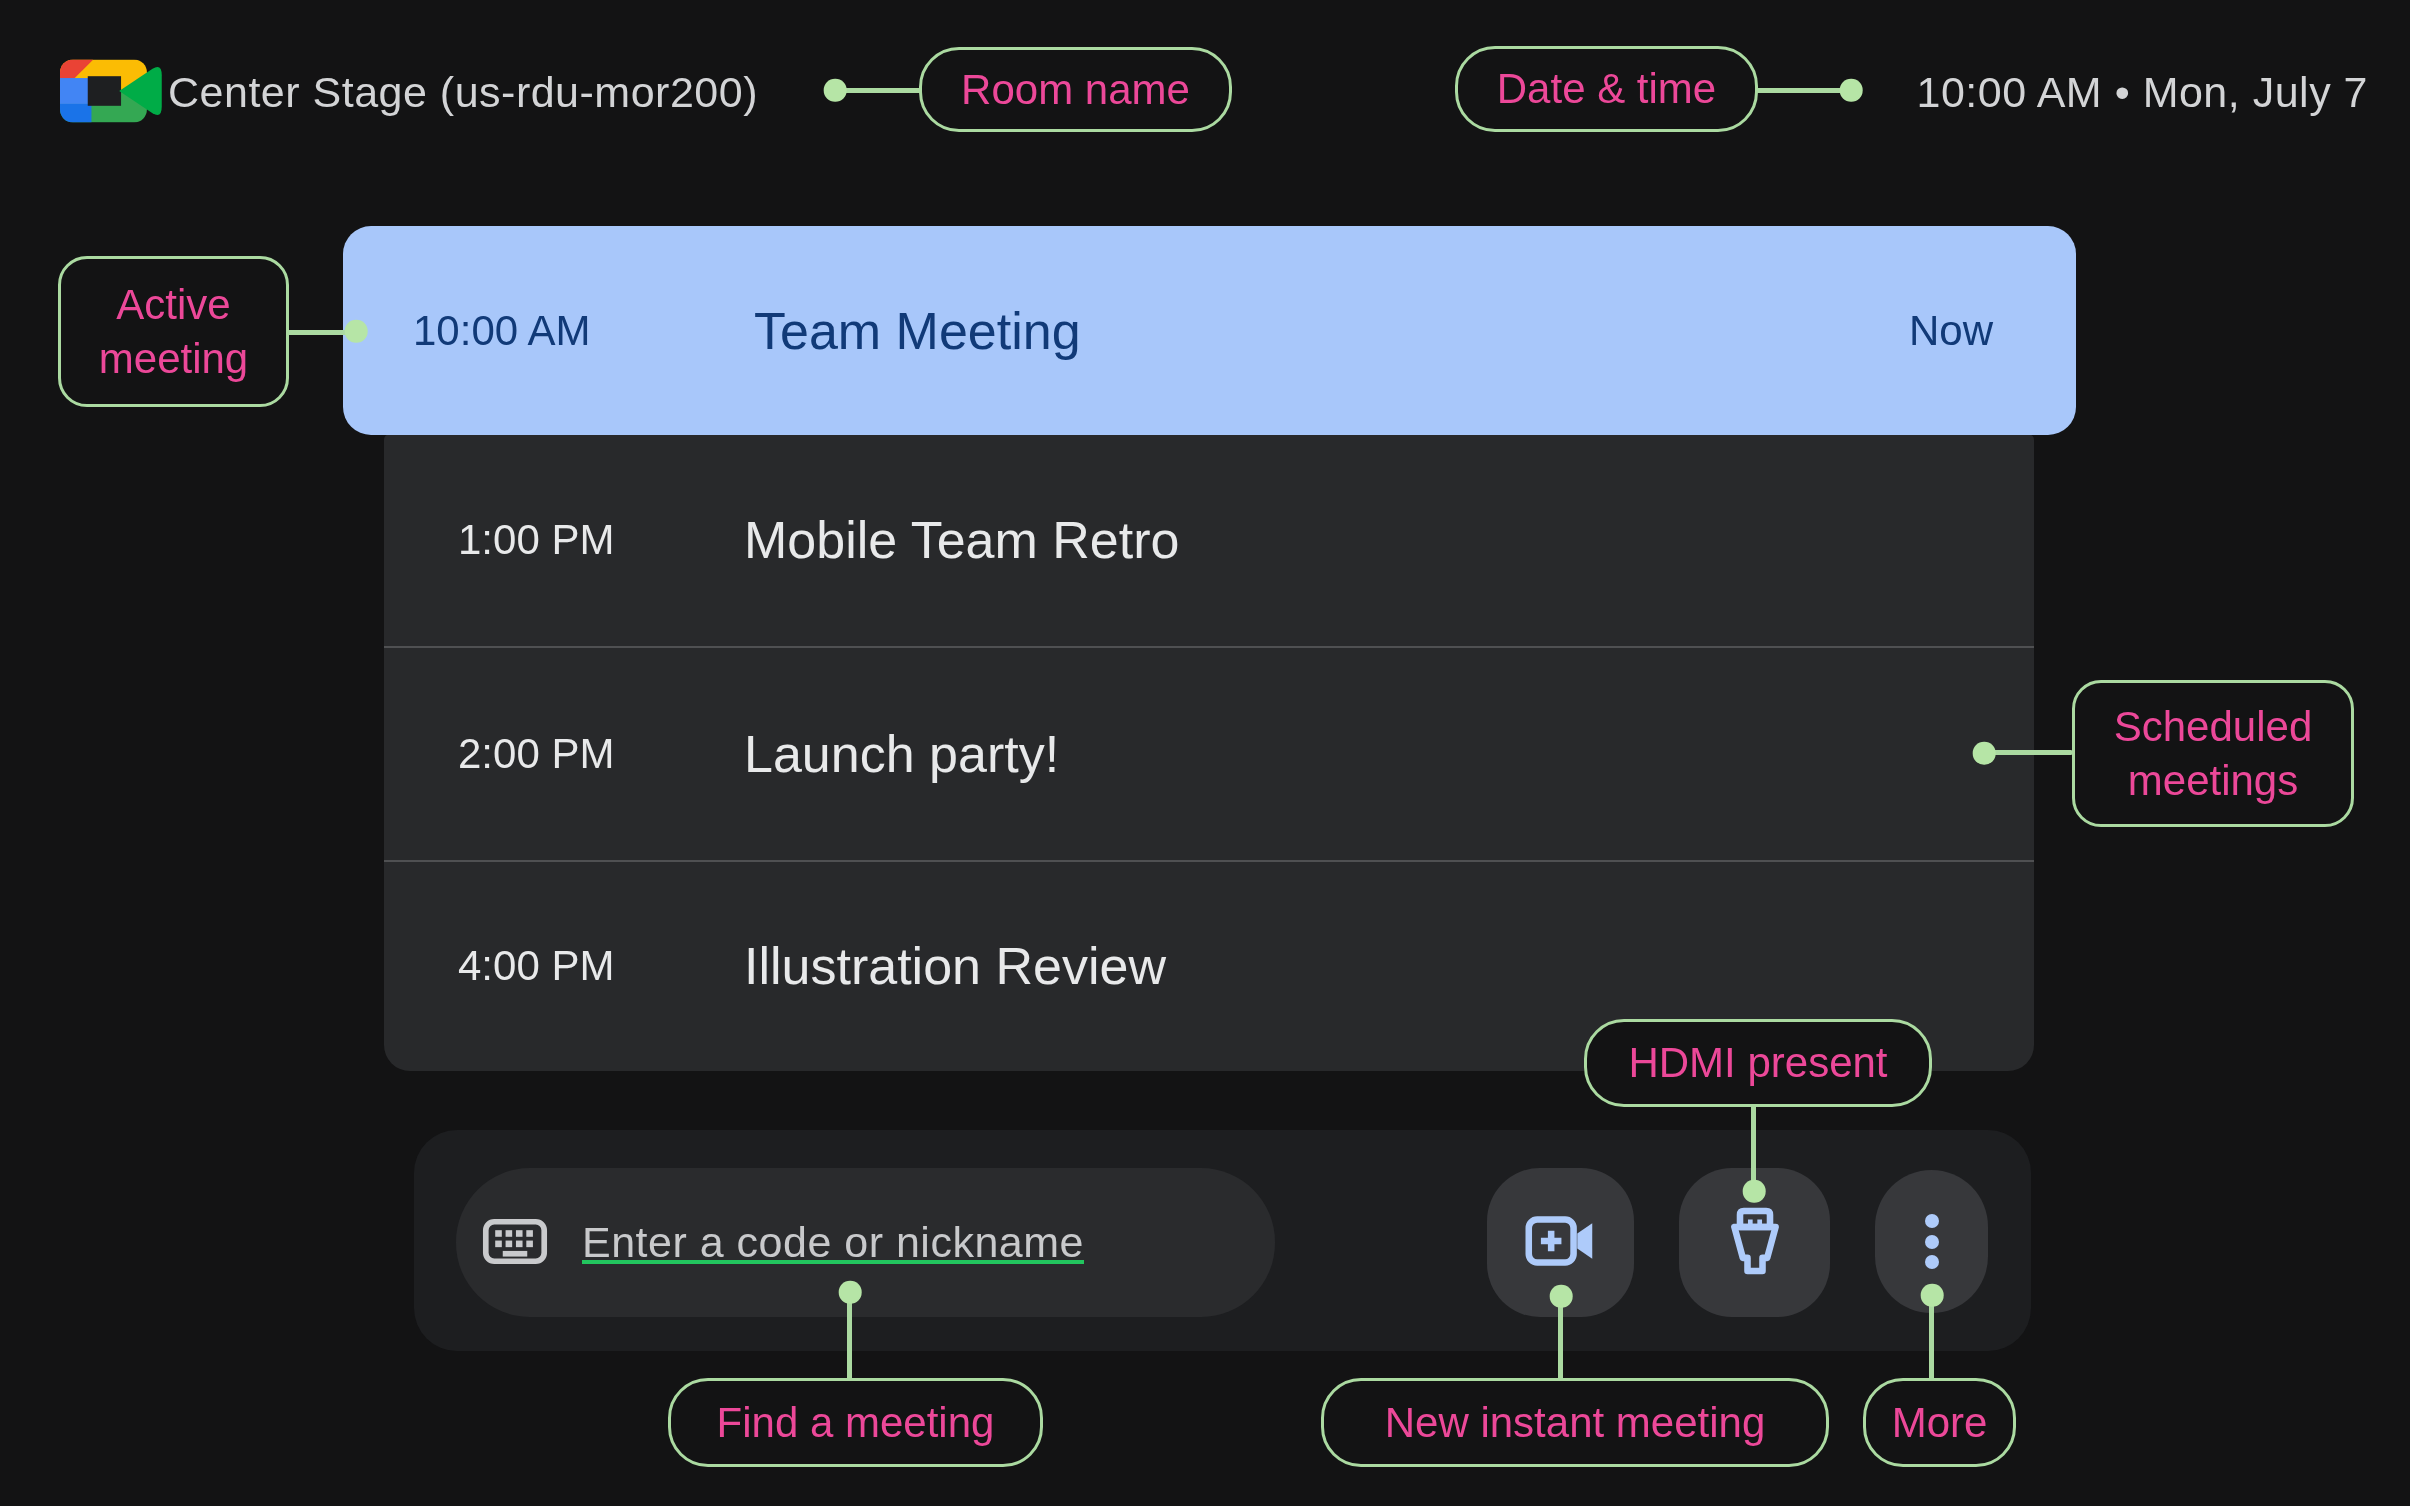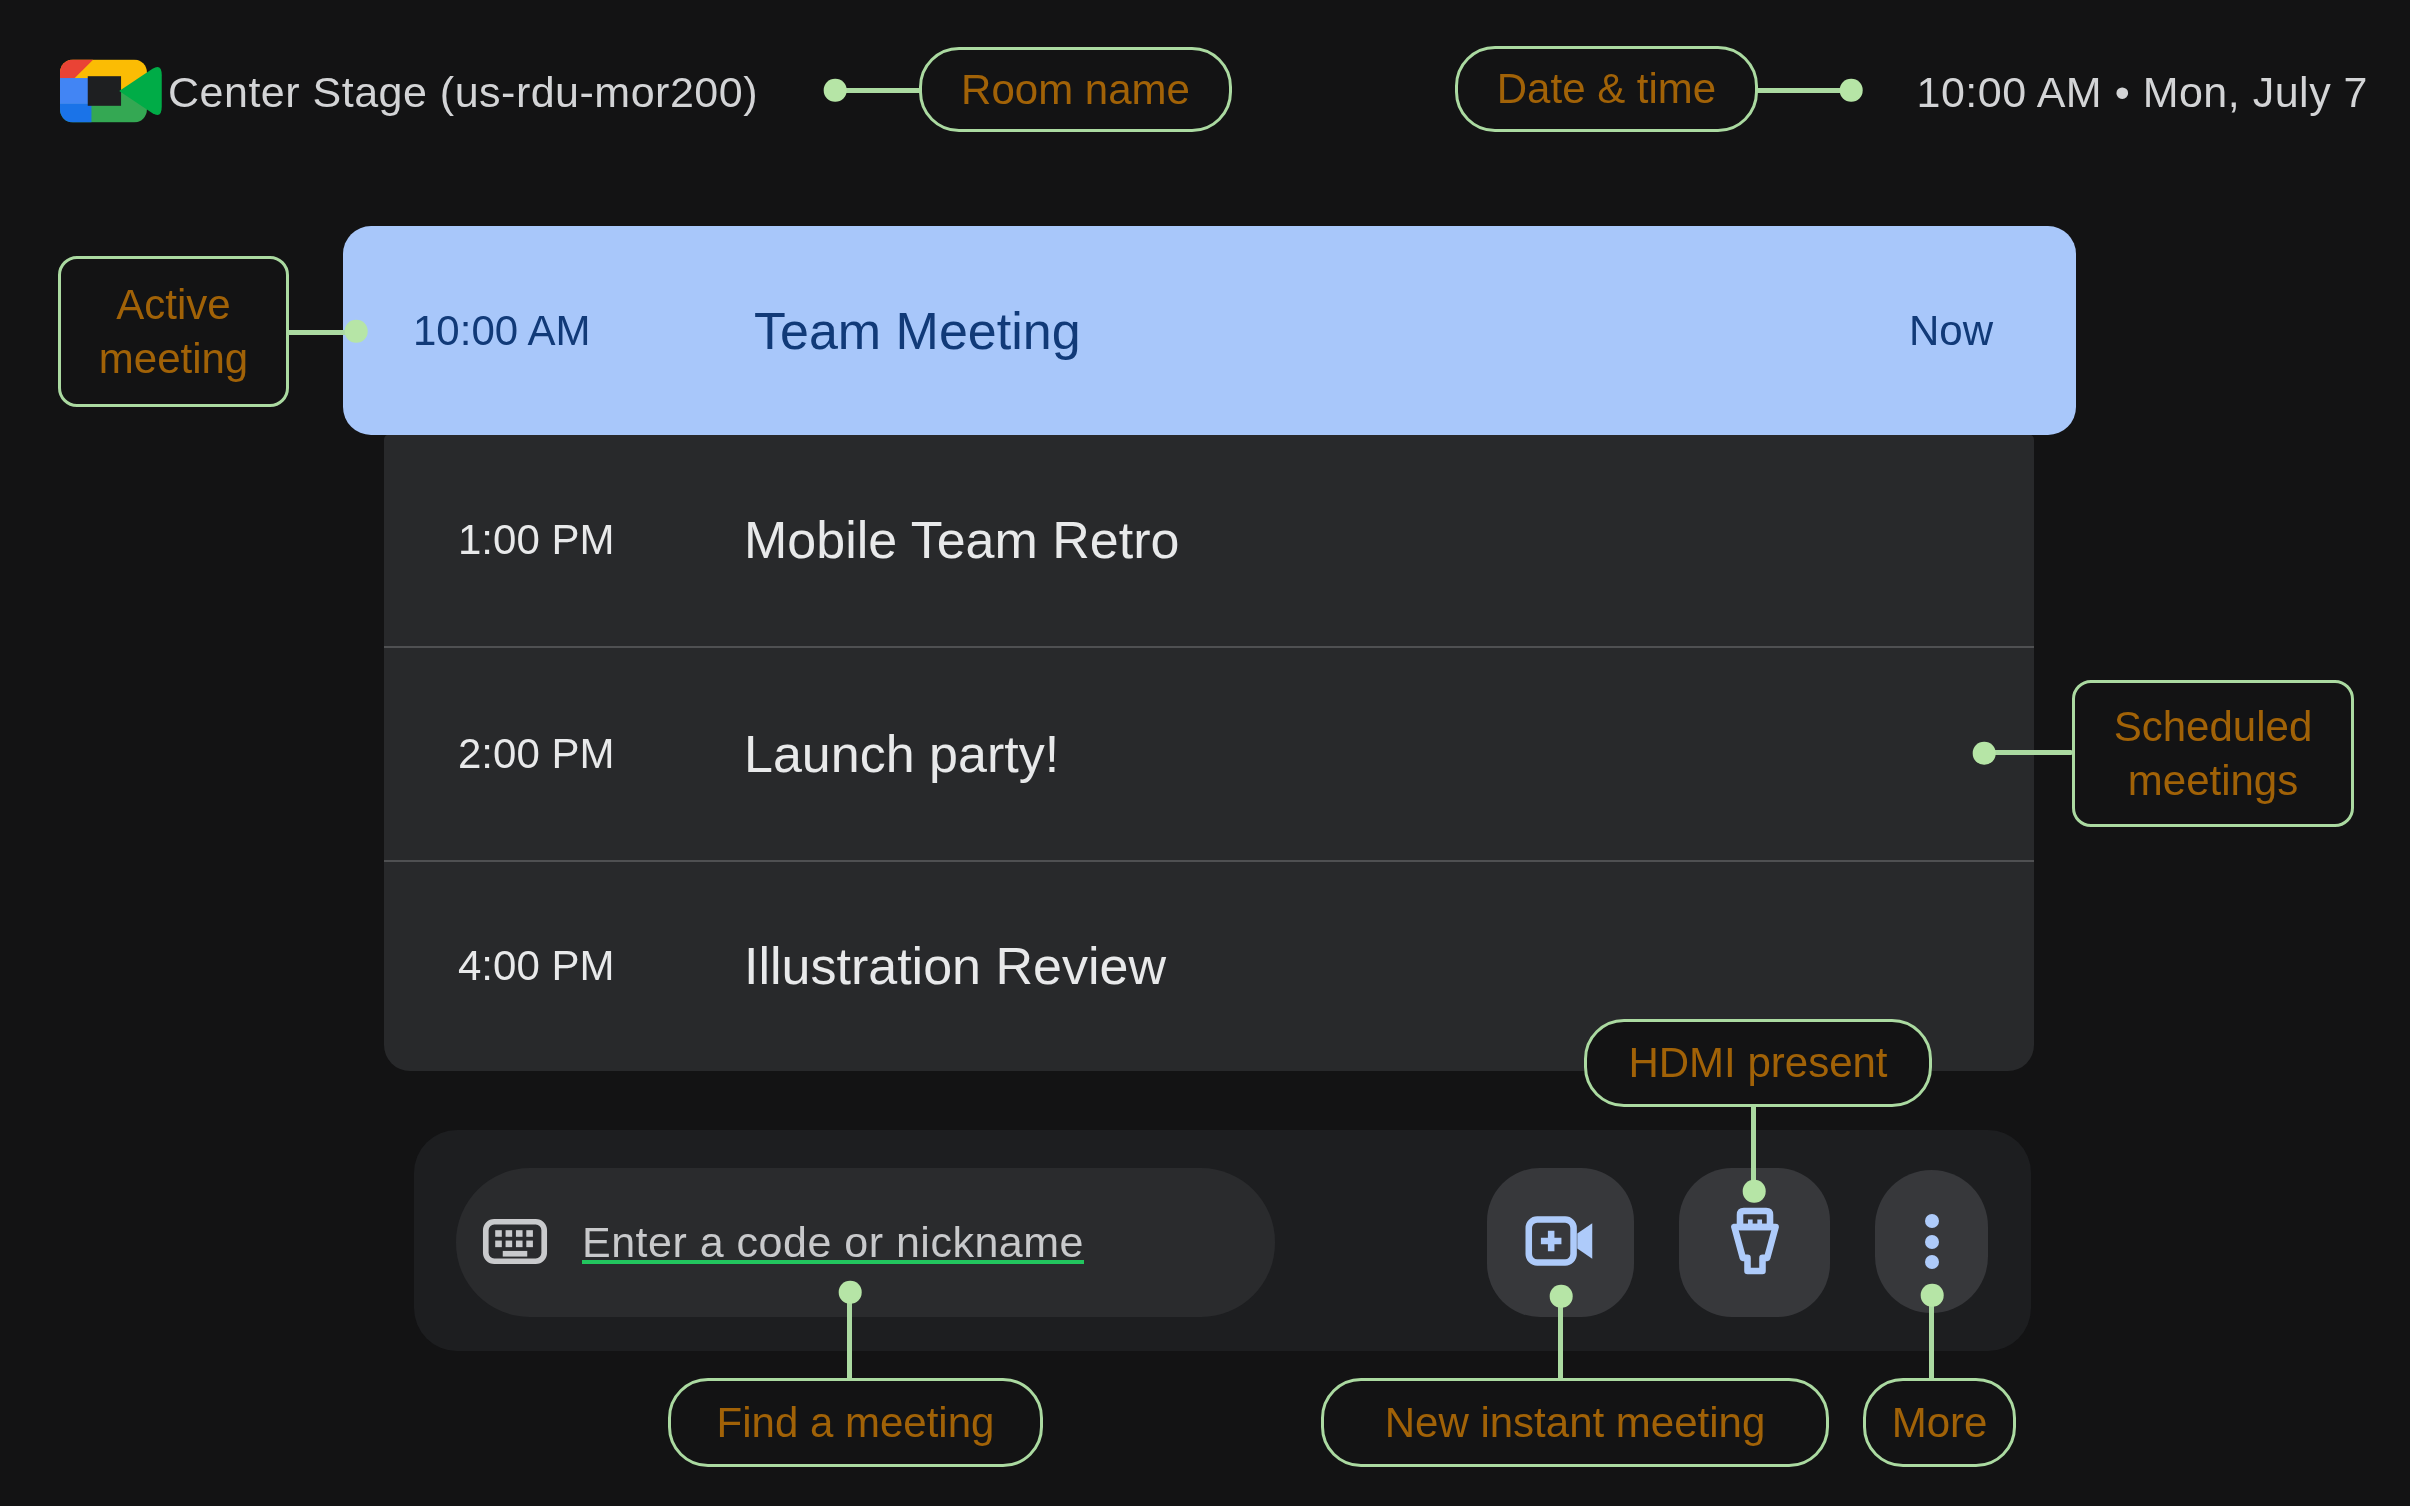--- a/index.html
+++ b/index.html
@@ -46,22 +46,22 @@
   .code-input{flex:1;margin-left:34px;margin-right:38px;background:transparent;border:none;outline:none;font-size:43px;color:#22c55e;font-family:"Liberation Sans","DejaVu Sans",sans-serif;letter-spacing:0.5px;text-decoration:underline;}
   .code-input::placeholder{color:#c8c9cb;opacity:1;}
   .tray-btn{position:absolute;top:38px;height:149px;background:var(--button-bg);border:none;display:flex;align-items:center;justify-content:center;color:var(--icon-blue);cursor:pointer;}
   .btn-video{left:1073px;width:147px;border-radius:53px;}
   .btn-hdmi{left:1265px;width:151px;border-radius:53px;}
   .btn-more{left:1461px;top:40px;width:113px;height:143px;border-radius:72px;}
   .more-dots{display:flex;flex-direction:column;gap:6.6px;align-items:center;}
   .more-dots span{width:14px;height:14px;border-radius:50%;background:var(--icon-blue);}
 
   
-  .callout{position:absolute;border:3.8px solid var(--accent-green);border-radius:40px;background:var(--page-bg);color:#a16207;display:flex;align-items:center;justify-content:center;text-align:center;font-size:42px;line-height:1.27;z-index:6;}
-  .callout.two-line{border-radius:19px;}
+  .callout{position:absolute;border:3.8px solid var(--accent-green);border-radius:40px;background:var(--page-bg);color:#ec4899;display:flex;align-items:center;justify-content:center;text-align:center;font-size:42px;line-height:1.27;z-index:6;}
+  .callout.two-line{border-radius:29px;}
   .h-line,.v-line{position:absolute;background:var(--accent-green);z-index:5;}
   .h-line{height:4.7px;border-radius:2.8px;}
   .v-line{width:4.7px;border-radius:2.8px;}
   .dot{position:absolute;width:22.6px;height:22.6px;border-radius:50%;background:var(--dot-green);transform:translate(-50%,-50%);z-index:7;}
 </style>
 </head>
 <body>
 
 <div class="stage">
 

